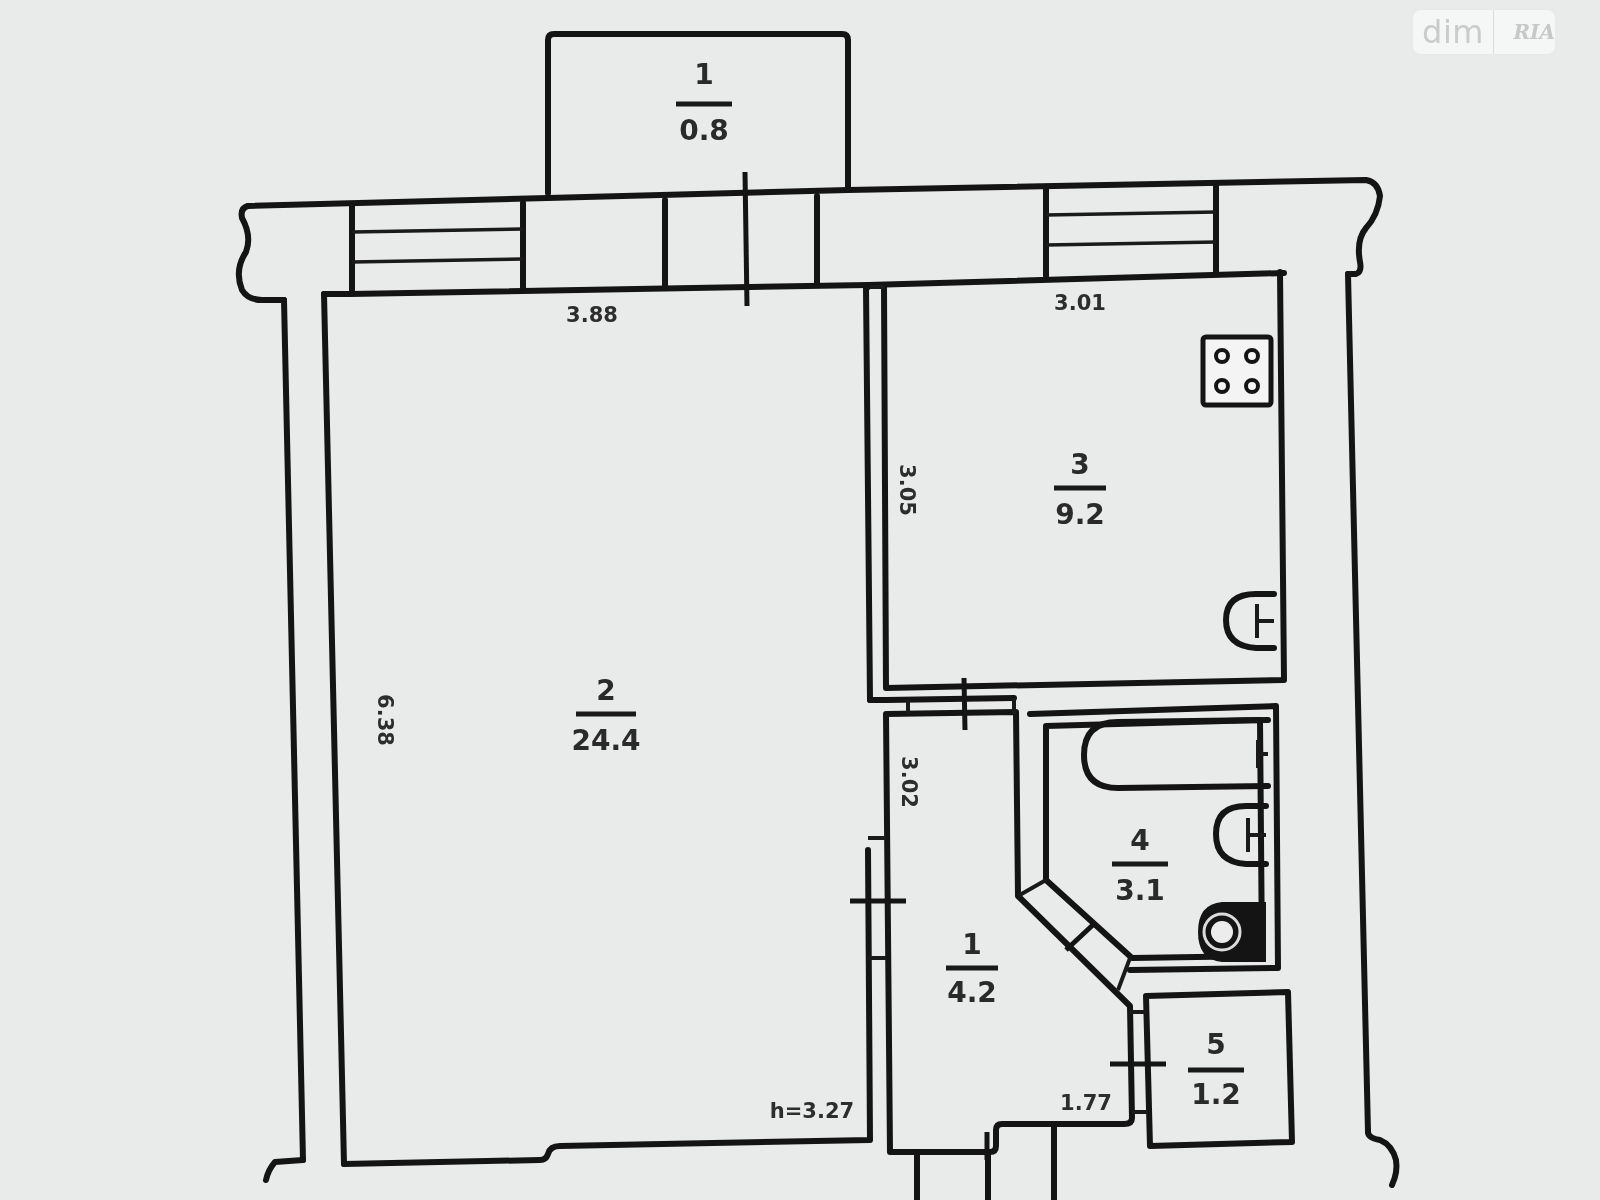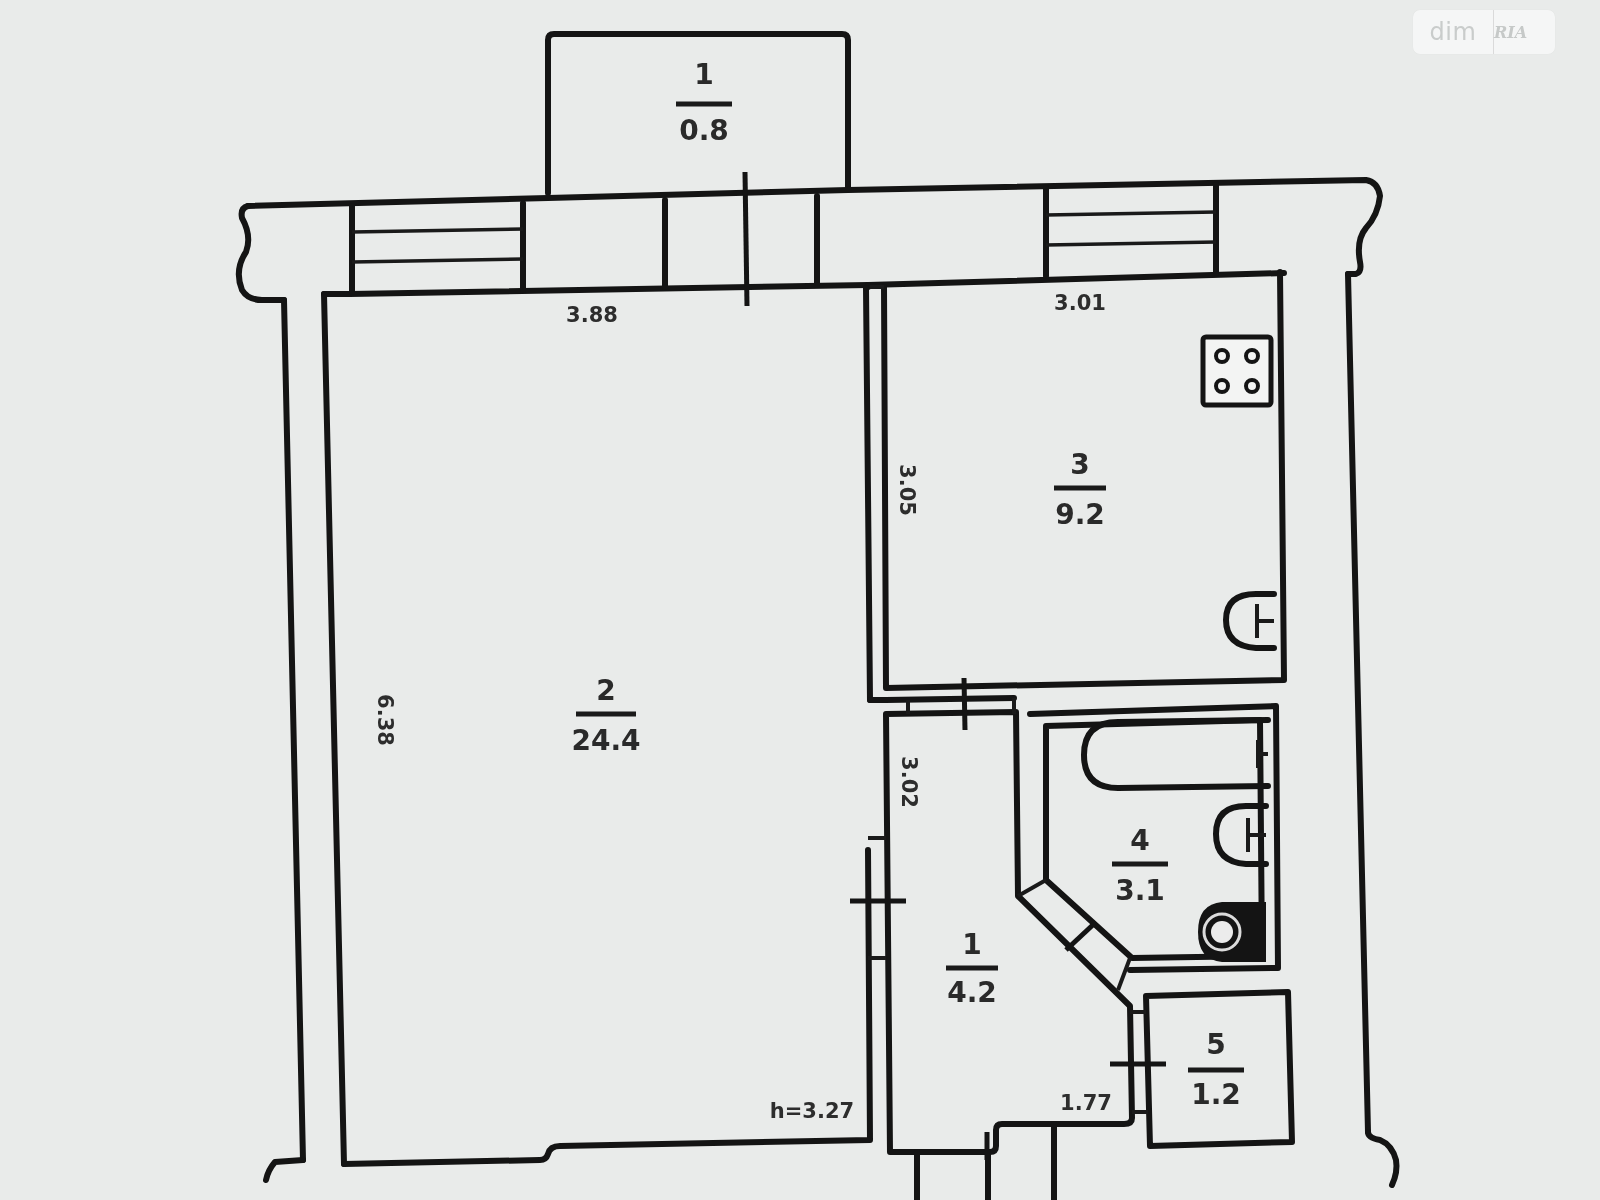--- a/index.html
+++ b/index.html
@@ -25,28 +25,28 @@
       position: absolute; left: 1413px; top: 10px;
       width: 142px; height: 44px;
       background: rgba(255,255,255,0.55);
       border-radius: 7px;
       display: flex; align-items: center;
       box-shadow: 0 0 1px rgba(0,0,0,0.08);
     }
     .wm-dim {
       width: 80px; text-align: center;
       font-family: "DejaVu Sans", sans-serif;
-      font-size: 24px; color: #c9cccb; letter-spacing: 0.5px;
+      font-size: 32px; color: #c9cccb; letter-spacing: 0.5px;
       border-right: 1px solid rgba(200,200,200,0.6);
       line-height: 44px;
     }
     .wm-ria {
-      flex: 1; text-align: left;
+      flex: 1; text-align: right;
       font-family: "DejaVu Serif", serif; font-weight: bold; font-style: italic;
-      font-size: 16px; color: #c6c9c8;
+      font-size: 20px; color: #c6c9c8;
     }
   </style>
 </head>
 <body>
 
 <svg id="plan" viewBox="0 0 1600 1200" xmlns="http://www.w3.org/2000/svg">
 
   <g>
     <path class="wall" d="M548,193 L548,40 Q548,34 554,34 L842,34 Q848,34 848,40 L848,187"></path>
   </g>

